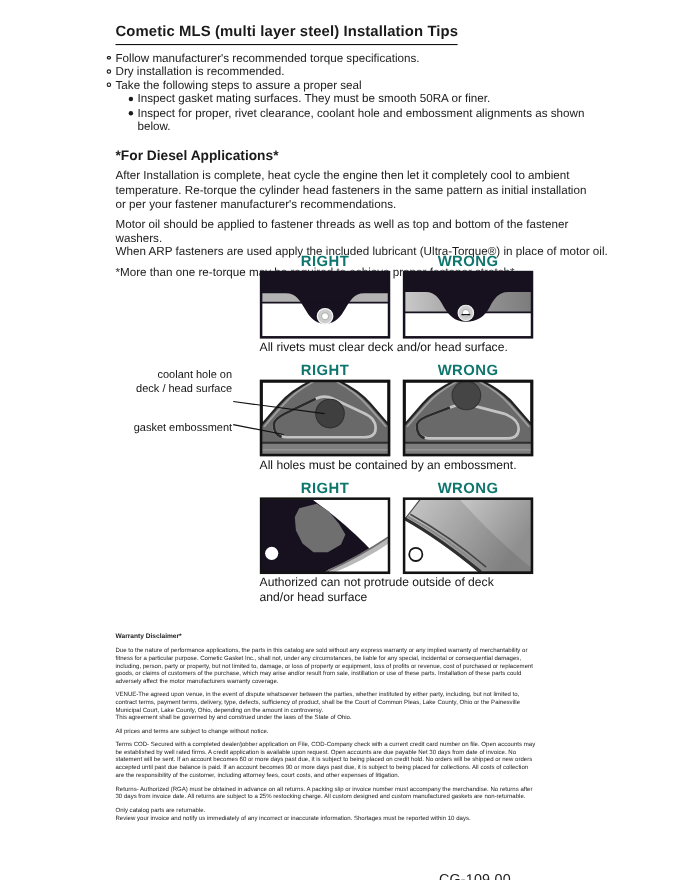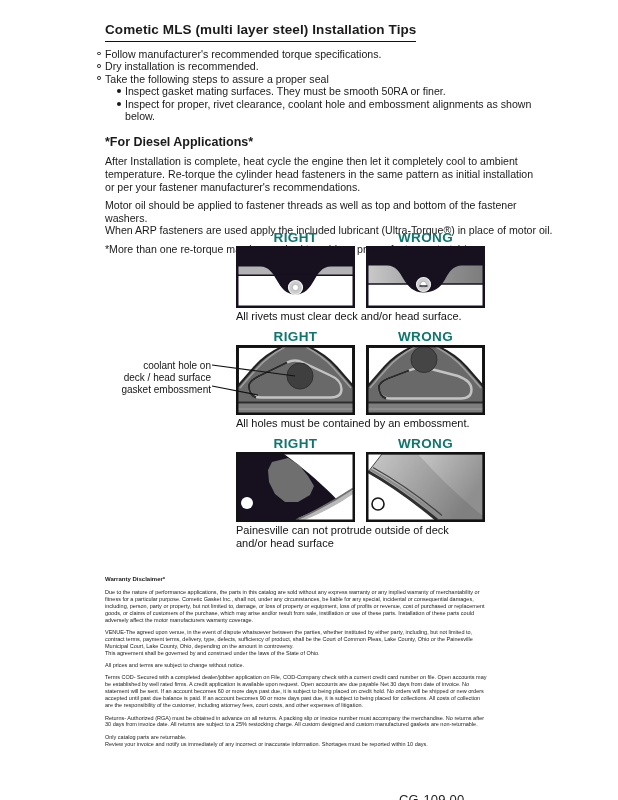--- a/index.html
+++ b/index.html
@@ -27,21 +27,21 @@
   .dg-headers span {
     width:119px; text-align:center; font-size:13.5px; font-weight:600; letter-spacing:0.4px; color:#0f766e;
   }
   .dg-headers span + span { margin-left:11px; }
   .dg-boxes { display:flex; margin-top:1px; }
   .dg-boxes svg { display:block; }
   .dg-boxes svg + svg { margin-left:11px; }
   .dg-caption { font-size:11px; line-height:13px; margin-top:2px; white-space:pre-line; color:#141414; }
   .dg-gap { margin-top:6px; }
   .fig-label { position:absolute; right:407px; text-align:right; font-size:10px; line-height:11.5px; white-space:pre-line; color:#141414; }
-  #lab-coolant { top:360px; }
+  #lab-coolant { top:336px; }
   #lab-emboss { top:384px; }
   .leader-svg { position:absolute; left:105px; top:340px; pointer-events:none; }
   .disclaimer { position:absolute; left:105px; top:576px; width:475px; font-size:5.5px; line-height:6.9px; color:#222; }
   .disc-h { font-size:6px; font-weight:bold; margin-bottom:6px; }
   .disc-p { white-space:pre-line; margin-bottom:5.5px; }
   .doccode { position:absolute; left:399px; top:792px; font-size:13px; letter-spacing:0.2px; color:#222; }
 </style>
 </head>
 <body>
 
@@ -178,21 +178,21 @@
       <rect x="0" y="0" width="119" height="70" fill="#ffffff"></rect>
       <path d="M16,2 H117 V68 H70 C50,51.5 26,33.5 2,20 Z" fill="url(#g3w)" stroke="#4a4a4a" stroke-width="1"></path>
       <path d="M16,2 H52 C70,22 90,42 112,60 L117,64 V68 H70 C50,51.5 26,33.5 2,20 Z" fill="rgba(60,60,60,0.18)"></path>
       <path d="M71,68 C51,51.5 27,33.5 2,19.5" fill="none" stroke="#2f2f2f" stroke-width="3"></path>
       <path d="M73.5,65.5 C54,49 30,31.5 4.5,17.5" fill="none" stroke="#8a8a8a" stroke-width="2"></path>
       <path d="M76,63.5 C57,47.5 33,30 7,15.5" fill="none" stroke="#454545" stroke-width="1.4"></path>
       <circle cx="12" cy="52" r="6" fill="#ffffff" stroke="#181818" stroke-width="1.6"></circle>
       <rect x="1.25" y="1.25" width="116.5" height="67.5" fill="none" stroke="#121212" stroke-width="2.5"></rect>
     </svg>
   </div>
-  <div class="dg-caption">Painesville can not protrude outside of deck
+  <div class="dg-caption">Authorized can not protrude outside of deck
 and/or head surface</div>
 </div>
 
 <div class="fig-label" id="lab-coolant">coolant hole on
 deck / head surface</div>
 <div class="fig-label" id="lab-emboss">gasket embossment</div>
 <svg class="leader-svg" width="200" height="72" viewBox="0 0 200 72">
   <line x1="107" y1="25" x2="190" y2="36" stroke="#111111" stroke-width="1.1"></line>
   <line x1="107" y1="46" x2="153" y2="55" stroke="#111111" stroke-width="1.1"></line>
 </svg>

